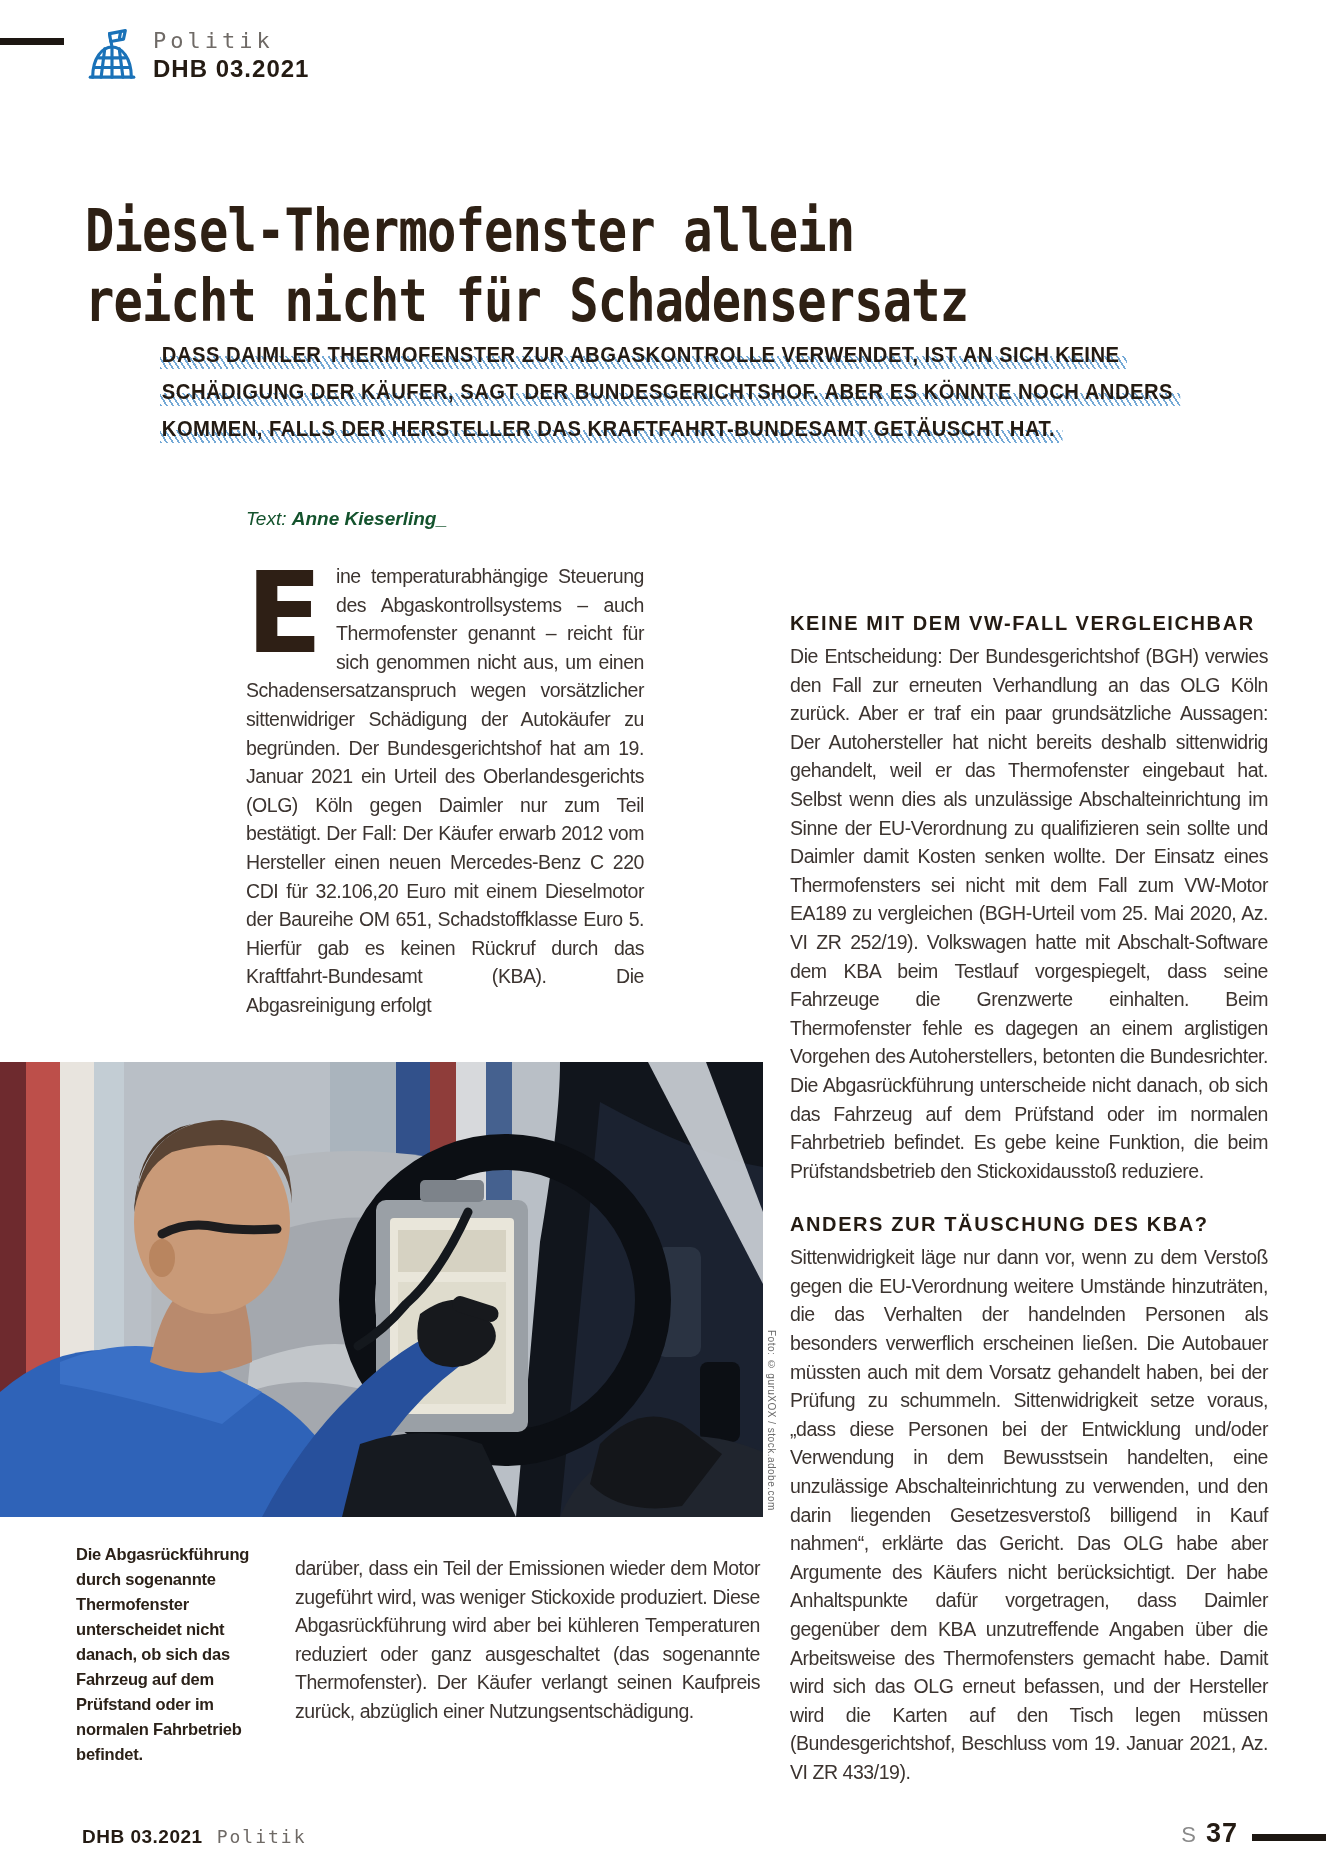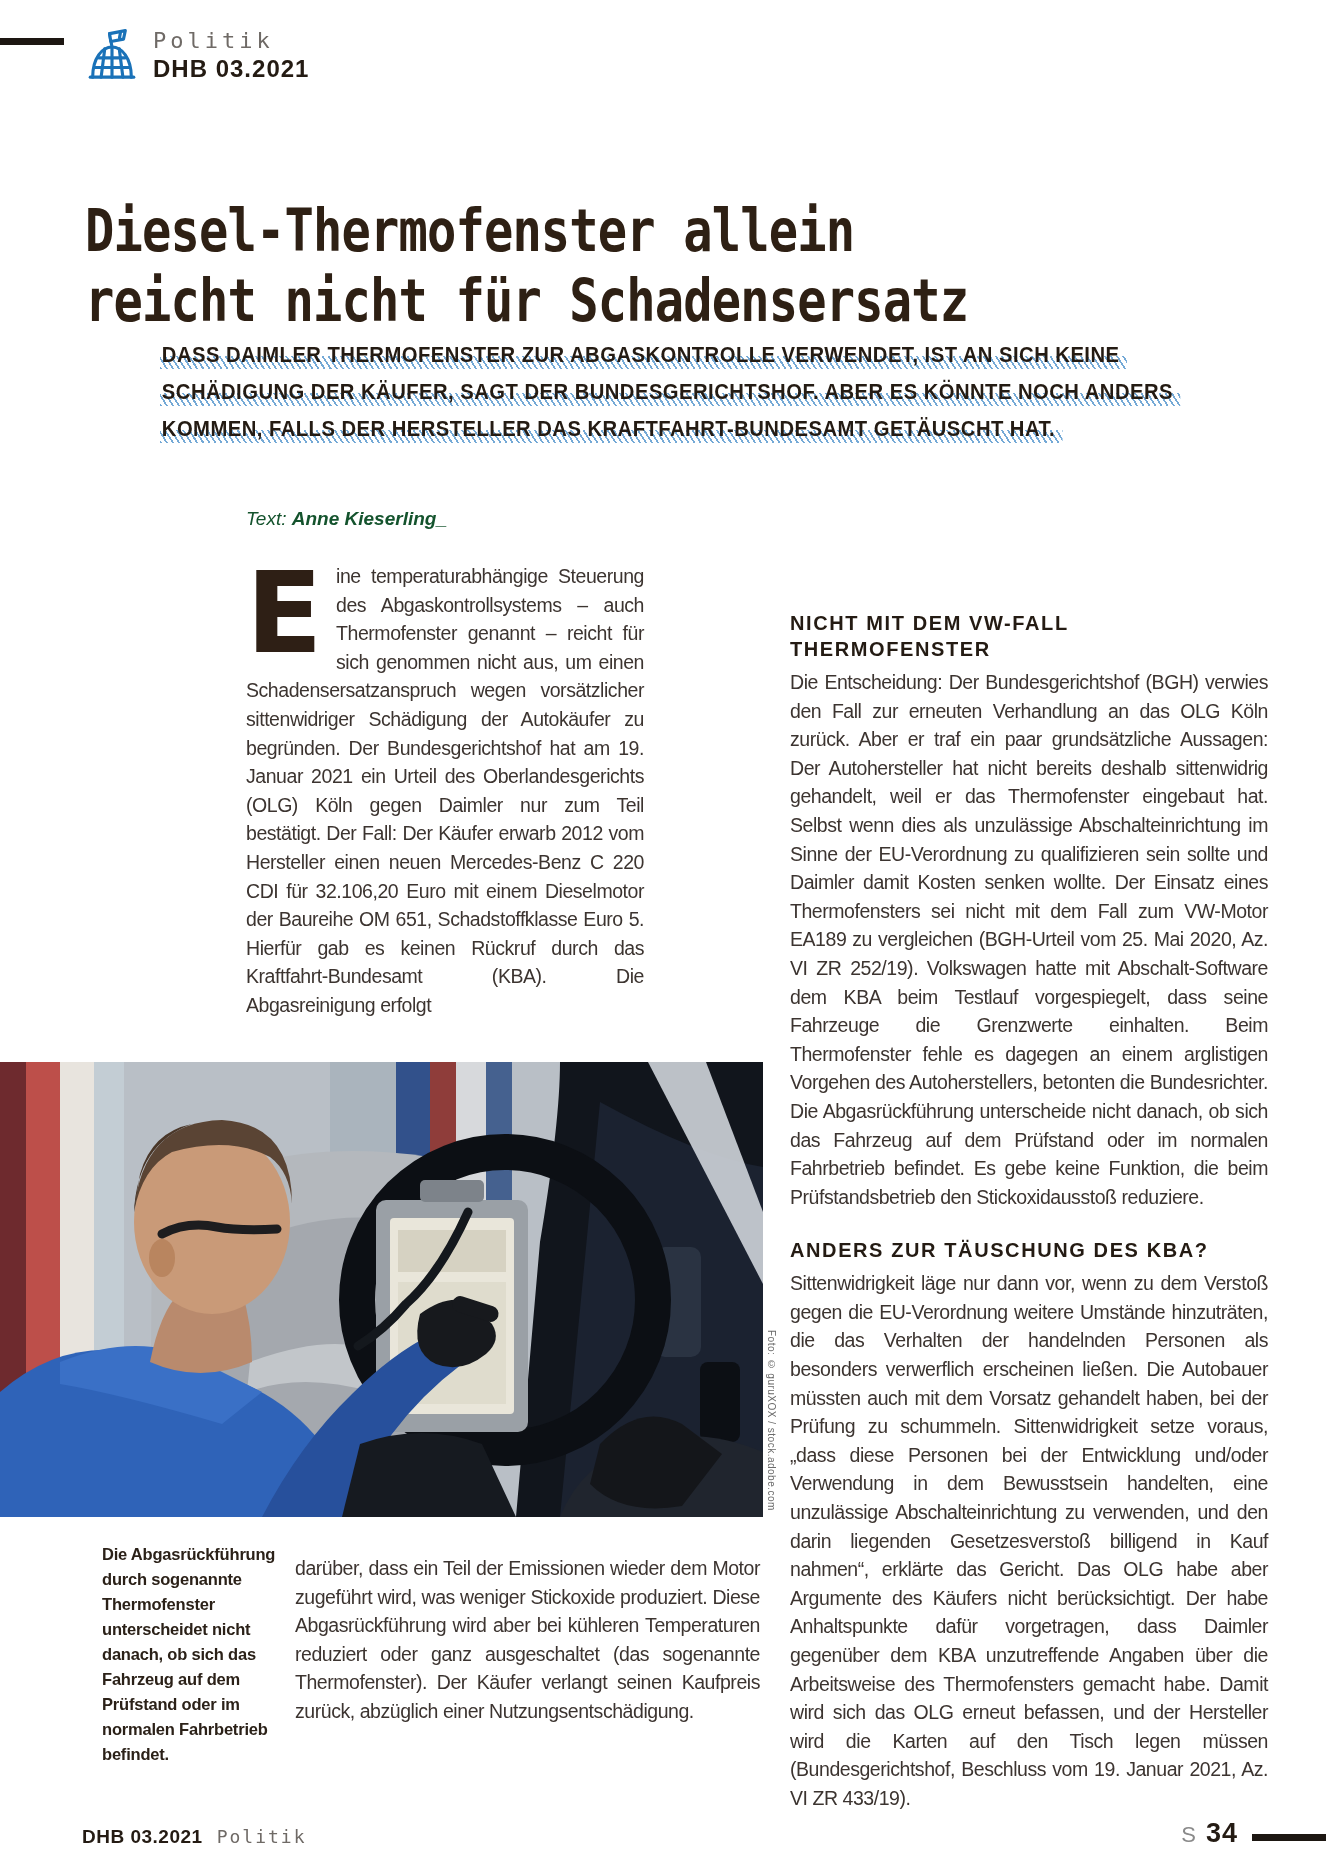--- a/index.html
+++ b/index.html
@@ -56,21 +56,21 @@
   
   .photo{position:absolute;left:0;top:1062px;width:763px;height:455px;overflow:hidden;background:#b9bfc6;}
   .photo svg{display:block;width:100%;height:100%;}
   .photo-credit{
     position:absolute;left:766px;top:1330px;height:190px;
     writing-mode:vertical-rl;font-size:10px;color:#6a6a6a;letter-spacing:0.5px;
     white-space:nowrap;
   }
   
   .caption{
-    position:absolute;left:102px;top:1542px;width:190px;
+    position:absolute;left:76px;top:1542px;width:190px;
     font-size:16.5px;font-weight:bold;line-height:25px;color:#2b2118;letter-spacing:-0.2px;
   }
   
   .col1-cont{position:absolute;left:295px;top:1546px;width:465px;margin-top:8px;}
   
   .footer-left{position:absolute;left:82px;top:1826px;font-size:19px;}
   .footer-left .f-issue{font-weight:bold;color:#241b13;letter-spacing:0.5px;}
   .footer-left .f-section{color:#6f6a66;letter-spacing:2px;margin-left:14px;font-family:"DejaVu Sans Mono",monospace;font-size:18px;}
   .footer-right{position:absolute;right:88px;top:1818px;display:flex;align-items:baseline;}
   .footer-right .f-s{color:#8a8a8a;font-size:22px;margin-right:10px;}
@@ -120,21 +120,21 @@
     <span>Text: </span><span class="author">Anne Kieserling</span><span class="author">_</span>
   </div>
 
   <div class="col1">
     <p class="body-text" style="margin:0;">
       <span class="dropcap">E</span><span>ine temperaturabhängige Steuerung des Abgaskontrollsystems – auch Thermofenster genannt – reicht für sich genommen nicht aus, um einen Schadensersatzanspruch wegen vorsätzlicher sittenwidriger Schädigung der Autokäufer zu begründen. Der Bundesgerichtshof hat am 19. Januar 2021 ein Urteil des Oberlandesgerichts (OLG) Köln gegen Daimler nur zum Teil bestätigt. Der Fall: Der Käufer erwarb 2012 vom Hersteller einen neuen Mercedes-Benz C 220 CDI für 32.106,20 Euro mit einem Dieselmotor der Baureihe OM 651, Schadstoffklasse Euro 5. Hierfür gab es keinen Rückruf durch das Kraftfahrt-Bundesamt (KBA). Die Abgasreinigung erfolgt</span>
     </p>
   </div>
 
   <div class="col2">
-    <h2 class="col-heading" style="margin-top:0;">NICHT MIT DEM VW-FALL THERMOFENSTER</h2>
+    <h2 class="col-heading" style="margin-top:0;">KEINE MIT DEM VW-FALL VERGLEICHBAR</h2>
     <p class="body-text" style="margin:0;">Die Entscheidung: Der Bundesgerichtshof (BGH) verwies den Fall zur erneuten Verhandlung an das OLG Köln zurück. Aber er traf ein paar grundsätzliche Aussagen: Der Autohersteller hat nicht bereits deshalb sittenwidrig gehandelt, weil er das Thermofenster eingebaut hat. Selbst wenn dies als unzulässige Abschalteinrichtung im Sinne der EU-Verordnung zu qualifizieren sein sollte und Daimler damit Kosten senken wollte. Der Einsatz eines Thermofensters sei nicht mit dem Fall zum VW-Motor EA189 zu vergleichen (BGH-Urteil vom 25. Mai 2020, Az. VI ZR 252/19). Volkswagen hatte mit Abschalt-Software dem KBA beim Testlauf vorgespiegelt, dass seine Fahrzeuge die Grenzwerte einhalten. Beim Thermofenster fehle es dagegen an einem arglistigen Vorgehen des Autoherstellers, betonten die Bundesrichter. Die Abgasrückführung unterscheide nicht danach, ob sich das Fahrzeug auf dem Prüfstand oder im normalen Fahrbetrieb befindet. Es gebe keine Funktion, die beim Prüfstandsbetrieb den Stickoxidausstoß reduziere.</p>
     <h2 class="col-heading second">ANDERS ZUR TÄUSCHUNG DES KBA?</h2>
     <p class="body-text" style="margin:0;">Sittenwidrigkeit läge nur dann vor, wenn zu dem Verstoß gegen die EU-Verordnung weitere Umstände hinzuträten, die das Verhalten der handelnden Personen als besonders verwerflich erscheinen ließen. Die Autobauer müssten auch mit dem Vorsatz gehandelt haben, bei der Prüfung zu schummeln. Sittenwidrigkeit setze voraus, „dass diese Personen bei der Entwicklung und/oder Verwendung in dem Bewusstsein handelten, eine unzulässige Abschalteinrichtung zu verwenden, und den darin liegenden Gesetzesverstoß billigend in Kauf nahmen“, erklärte das Gericht. Das OLG habe aber Argumente des Käufers nicht berücksichtigt. Der habe Anhaltspunkte dafür vorgetragen, dass Daimler gegenüber dem KBA unzutreffende Angaben über die Arbeitsweise des Thermofensters gemacht habe. Damit wird sich das OLG erneut befassen, und der Hersteller wird die Karten auf den Tisch legen müssen (Bundesgerichtshof, Beschluss vom 19. Januar 2021, Az. VI ZR 433/19).</p>
   </div>
 
   <div class="photo">
     <svg viewBox="0 0 763 455" preserveAspectRatio="none" aria-hidden="true">
       <rect width="763" height="455" fill="#b9bfc6"></rect>
 
       <rect x="0" width="26" height="455" fill="#6e2a2e"></rect>
@@ -200,17 +200,17 @@
 
   <div class="col1-cont">
     <p class="body-text" style="margin:0;">darüber, dass ein Teil der Emissionen wieder dem Motor zugeführt wird, was weniger Stickoxide produziert. Diese Abgasrückführung wird aber bei kühleren Temperaturen reduziert oder ganz ausgeschaltet (das sogenannte Thermofenster). Der Käufer verlangt seinen Kaufpreis zurück, abzüglich einer Nutzungsentschädigung.</p>
   </div>
 
   <div class="footer-left">
     <span class="f-issue">DHB 03.2021</span><span class="f-section">Politik</span>
   </div>
   <div class="footer-right">
     <span class="f-s">S</span>
-    <span class="f-page">34</span>
+    <span class="f-page">37</span>
   </div>
   <div class="bottom-rule"></div>
 
 </div>
 
 </body></html>

